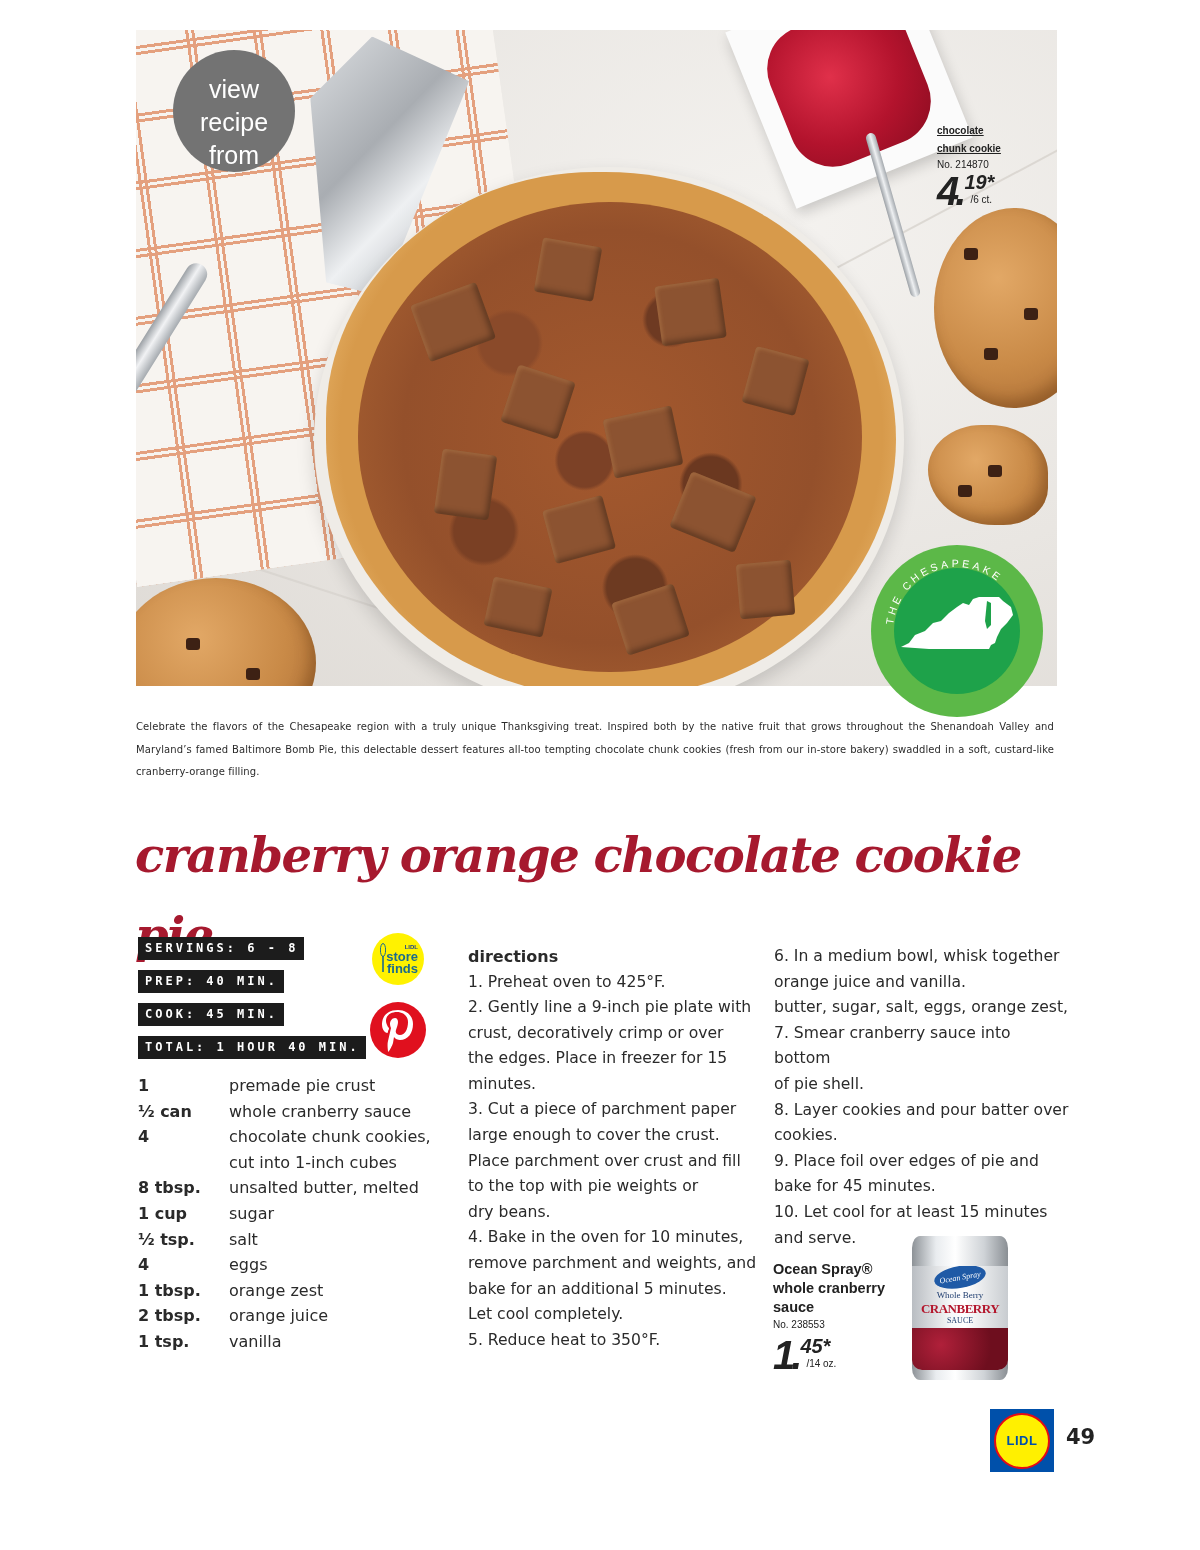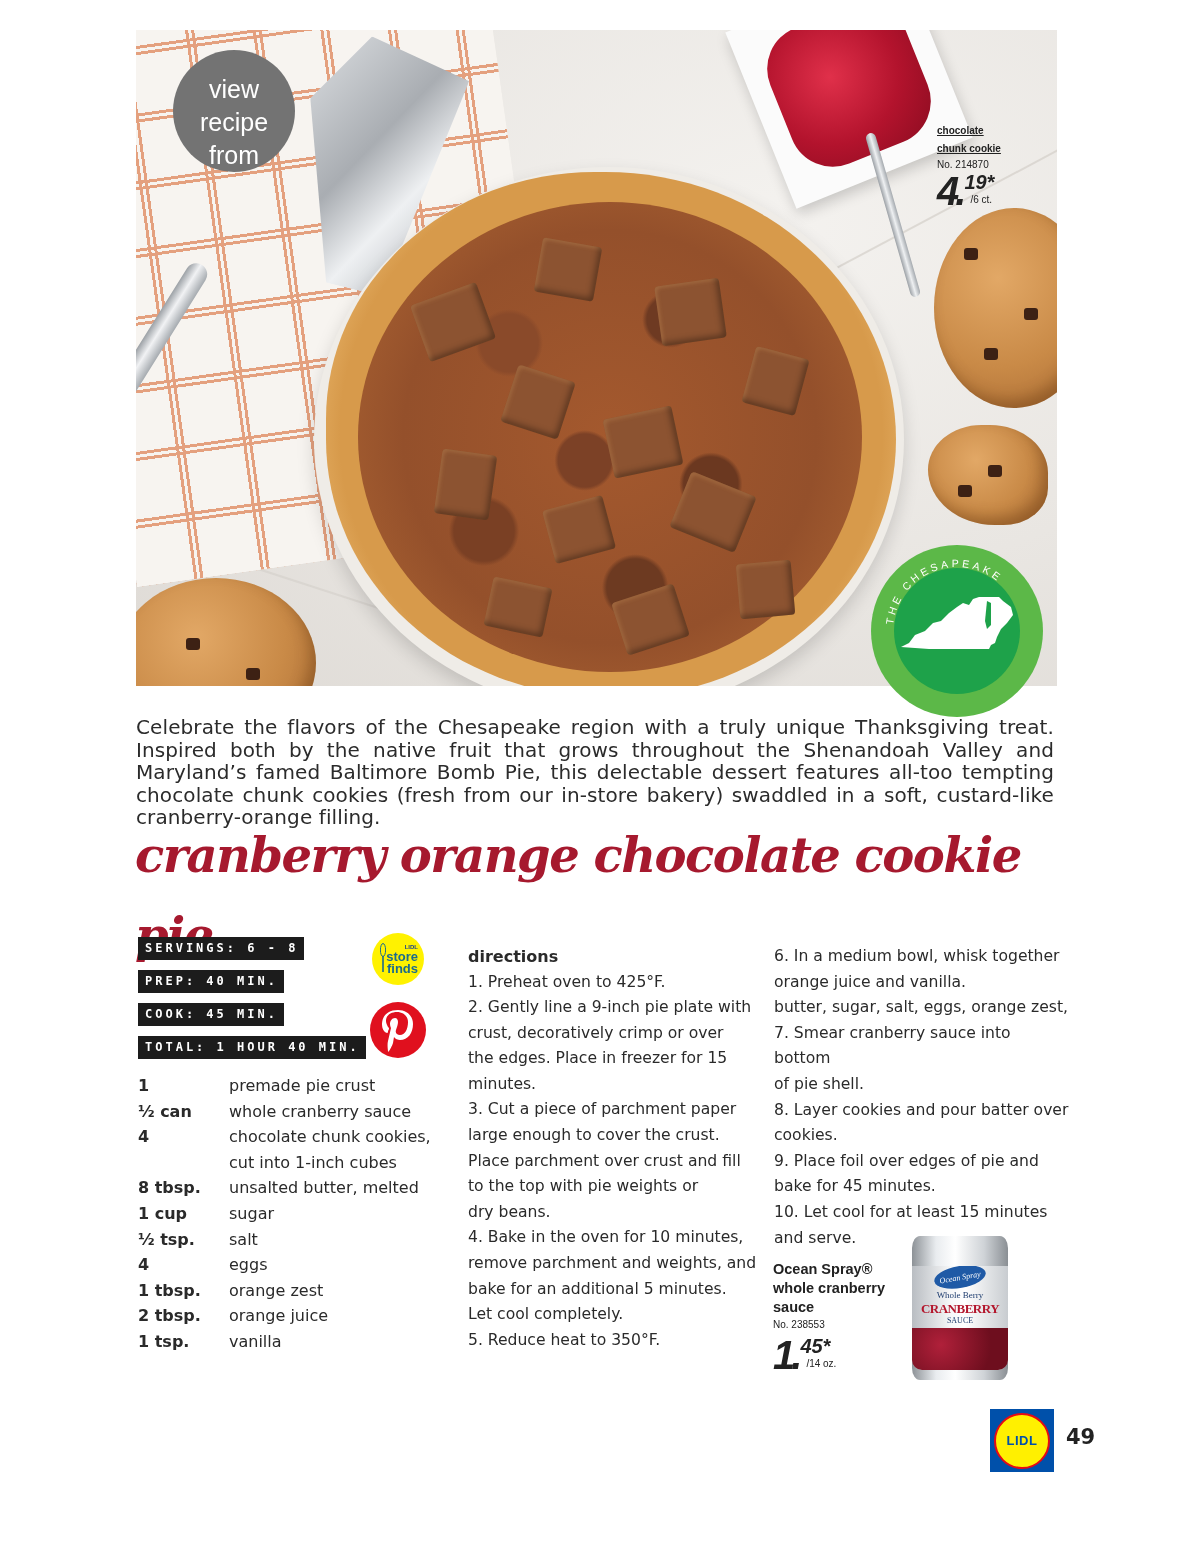--- a/index.html
+++ b/index.html
@@ -124,21 +124,21 @@
   .chesapeake-inner {
     position:absolute; left:23px; top:23px; width:126px; height:126px; border-radius:50%;
     background:#1ea24a;
   }
   .chesapeake-arc { position:absolute; left:0; top:0; width:172px; height:172px; }
   .chesapeake-map { position:absolute; left:28px; top:50px; width:116px; height:58px; }
 
   
   .intro {
     position:absolute; left:136px; top:716px; width:918px;
-    font-family:"DejaVu Sans", sans-serif; font-size:20px; line-height:22.6px; color:#2b2b2b;
+    font-family:"DejaVu Sans", sans-serif; font-size:10px; line-height:22.6px; color:#2b2b2b;
     text-align: justify; letter-spacing: .1px;
   }
 
   
   .title {
     position:absolute; left:135px; top:815px; width:900px;
     font-family:"DejaVu Serif", serif; font-style:italic; font-weight:bold;
     font-size:48px; line-height:80px; color:#a6192e; letter-spacing:-1.5px;
   }
 

